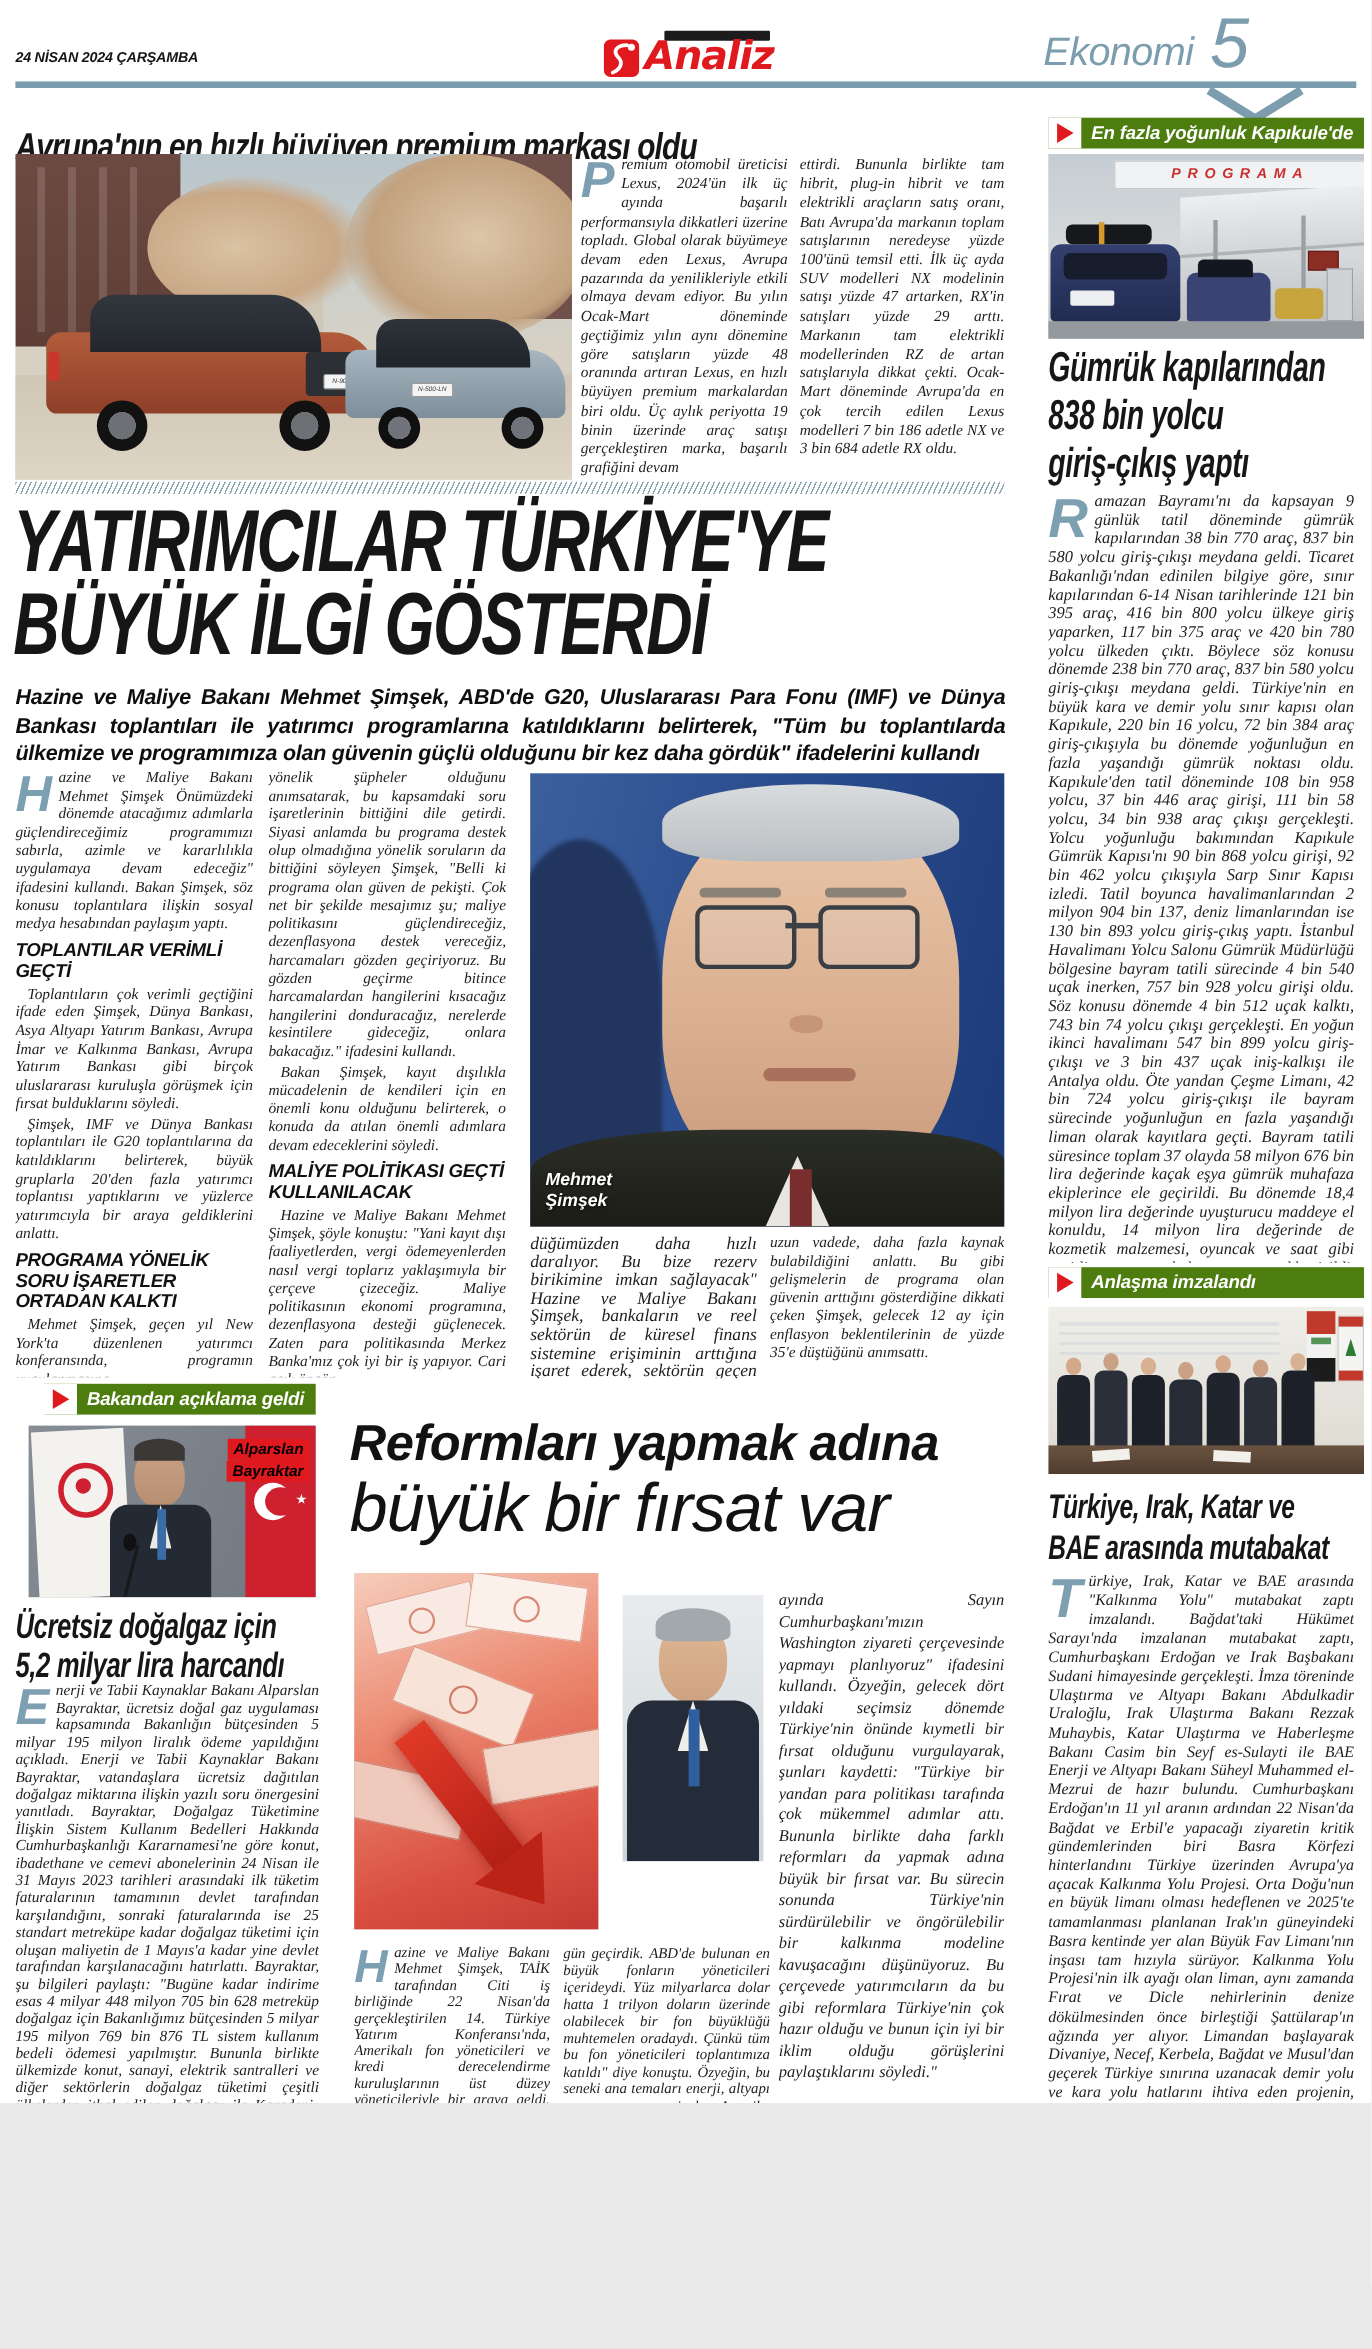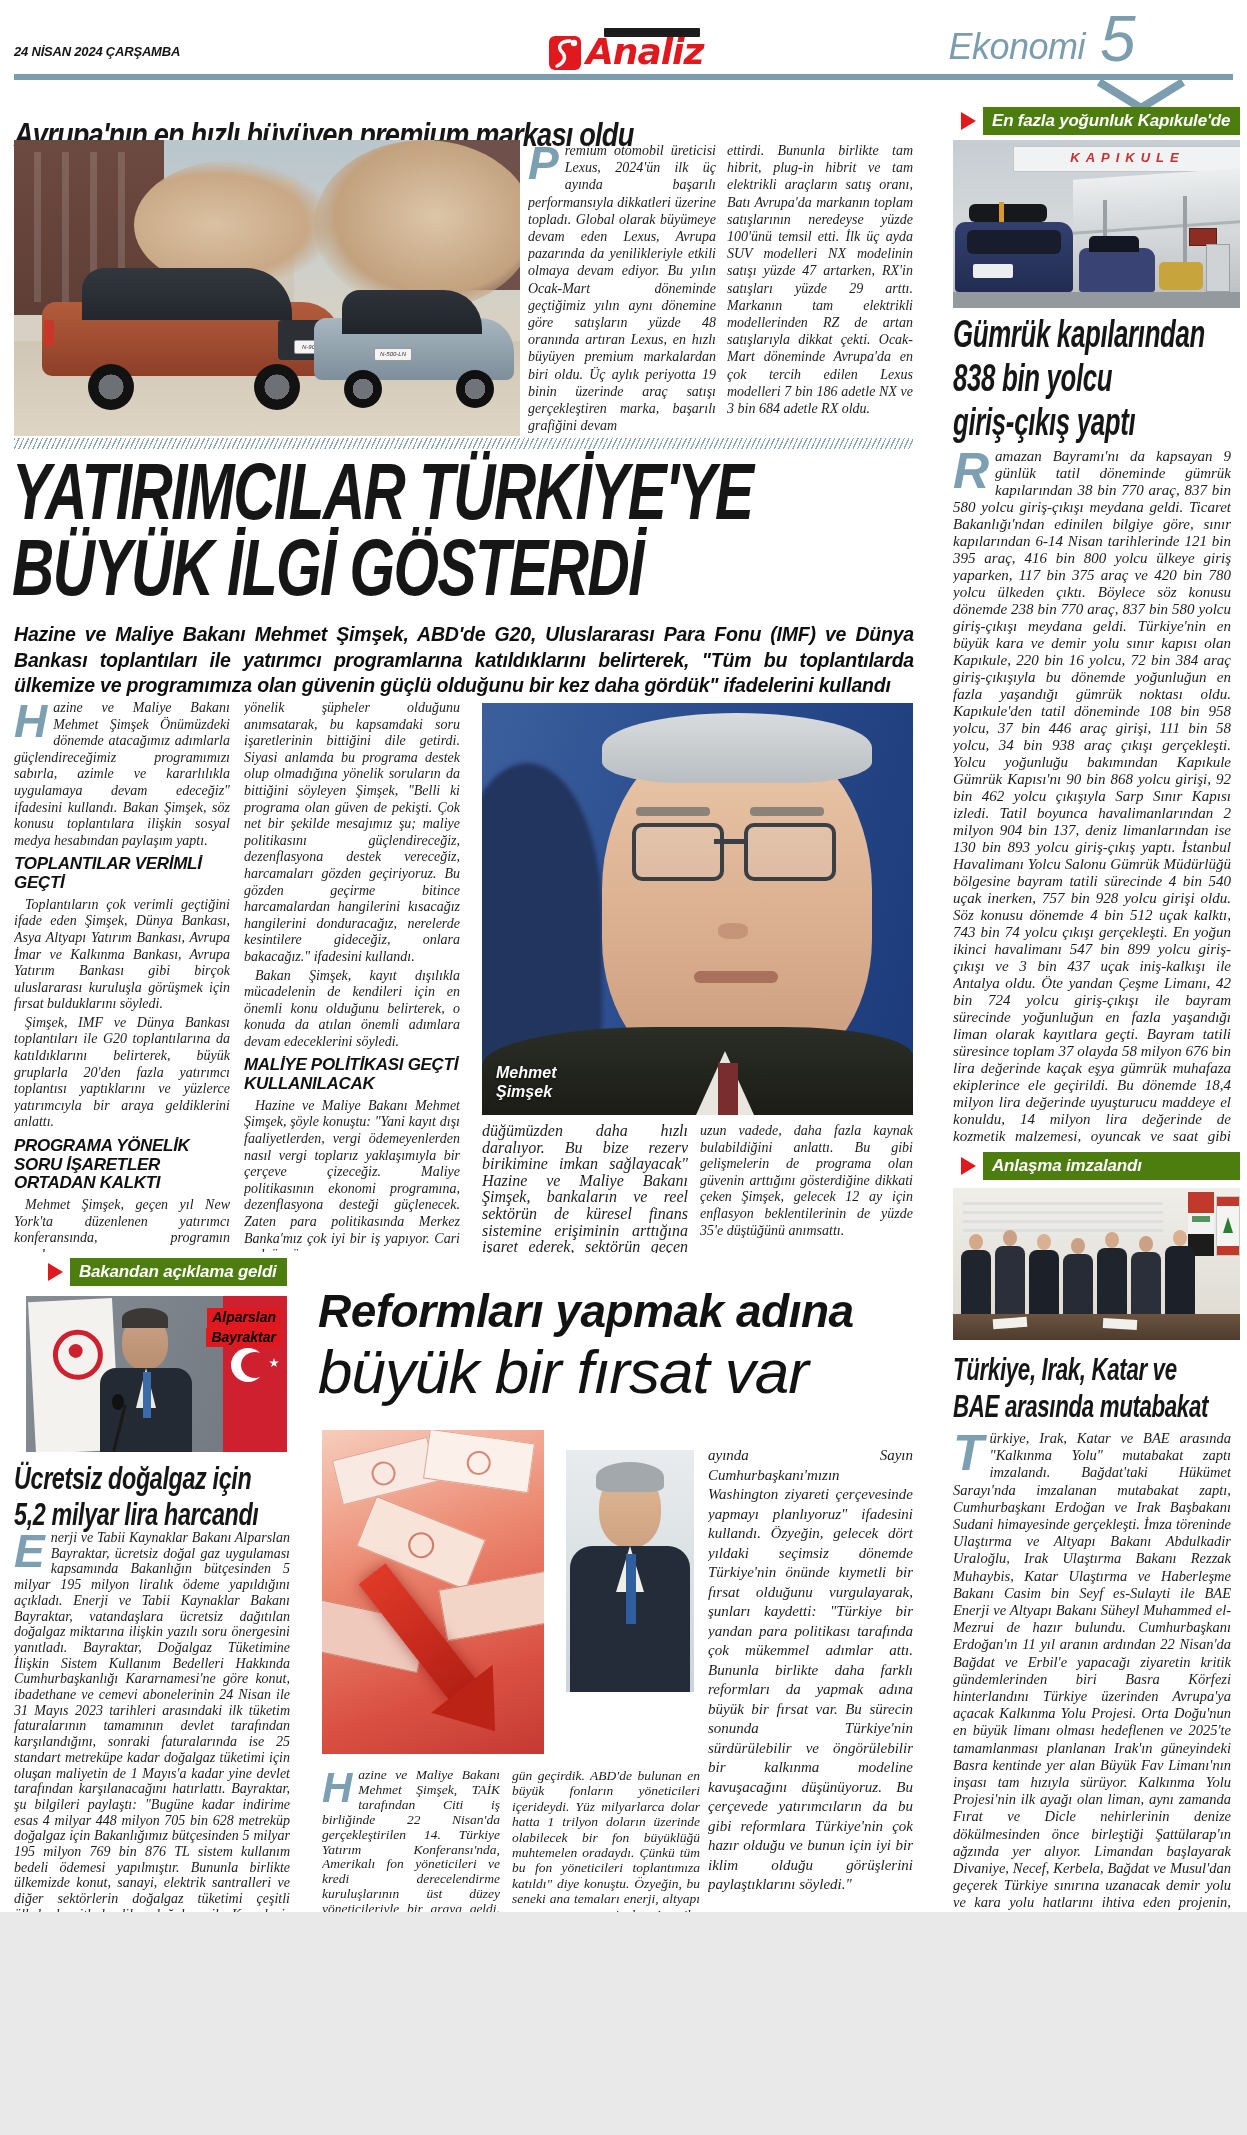--- a/index.html
+++ b/index.html
@@ -145,21 +145,21 @@
   </div>
 
   <div class="abs kicker" style="left:953px;top:107px;width:287px;">
     <div class="tribox">
         <div class="tri"></div>
       </div>
     <div class="klabel">En fazla yoğunluk Kapıkule'de</div>
   </div>
 
   <div class="ph" style="left:953px;top:140px;width:287px;height:168px;background:linear-gradient(180deg,#c6cdd2 0%,#d6d9db 55%,#b9bcbe 100%);">
-    <div class="abs" style="left:60px;top:6px;width:227px;height:24px;background:#f1f2f3;border:1px solid #c2c6c9;text-align:center;font-weight:bold;font-size:13px;line-height:22px;letter-spacing:6px;color:#c93030;">KAPIKULE</div>
+    <div class="abs" style="left:60px;top:6px;width:227px;height:24px;background:#f1f2f3;border:1px solid #c2c6c9;text-align:center;font-weight:bold;font-size:13px;line-height:22px;letter-spacing:6px;color:#c93030;">PROGRAMA</div>
     <div class="abs" style="left:120px;top:34px;width:167px;height:52px;background:linear-gradient(180deg,#eceeef,#d3d7d9);transform:skewY(-4deg);border-bottom:3px solid #aeb3b6;"></div>
     <div class="abs" style="left:150px;top:60px;width:4px;height:70px;background:#9aa0a4;"></div>
     <div class="abs" style="left:230px;top:56px;width:4px;height:74px;background:#9aa0a4;"></div>
     <div class="abs" style="left:236px;top:88px;width:26px;height:16px;background:#8c2d24;border:1px solid #5e1d17;"></div>
     <div class="abs" style="right:10px;bottom:16px;width:22px;height:46px;background:#cfd3d6;border:1px solid #9aa0a4;"></div>
     <div class="abs" style="left:0;bottom:0;width:287px;height:16px;background:#94999d;"></div>
 
     <div class="abs" style="left:2px;bottom:12px;width:118px;height:92px;">
       <div class="abs" style="left:0;top:18px;width:118px;height:70px;background:linear-gradient(180deg,#33406f,#222c52);border-radius:10px 14px 4px 4px;"></div>
       <div class="abs" style="left:14px;top:0;width:78px;height:18px;background:#16181c;border-radius:6px;"></div>

